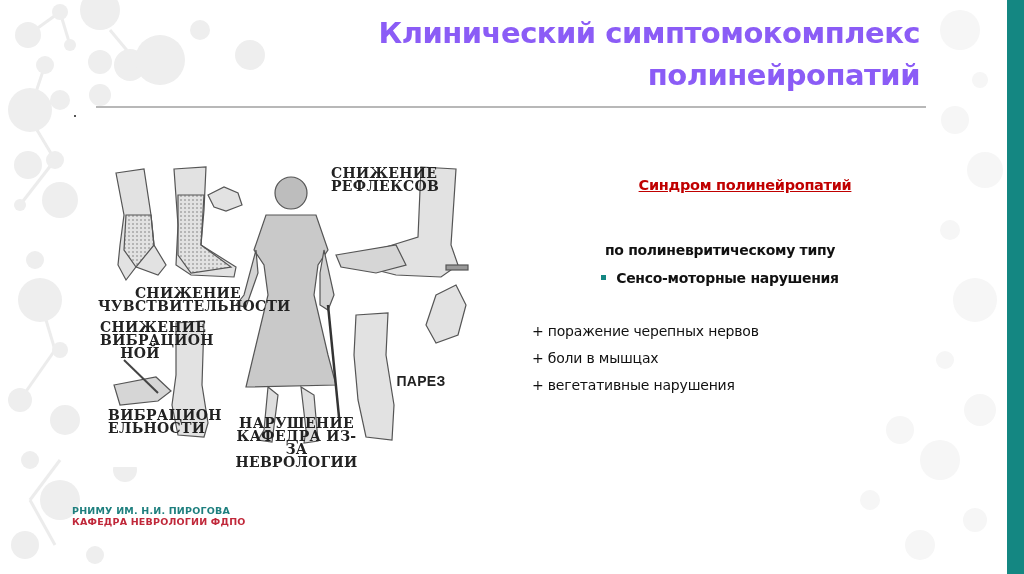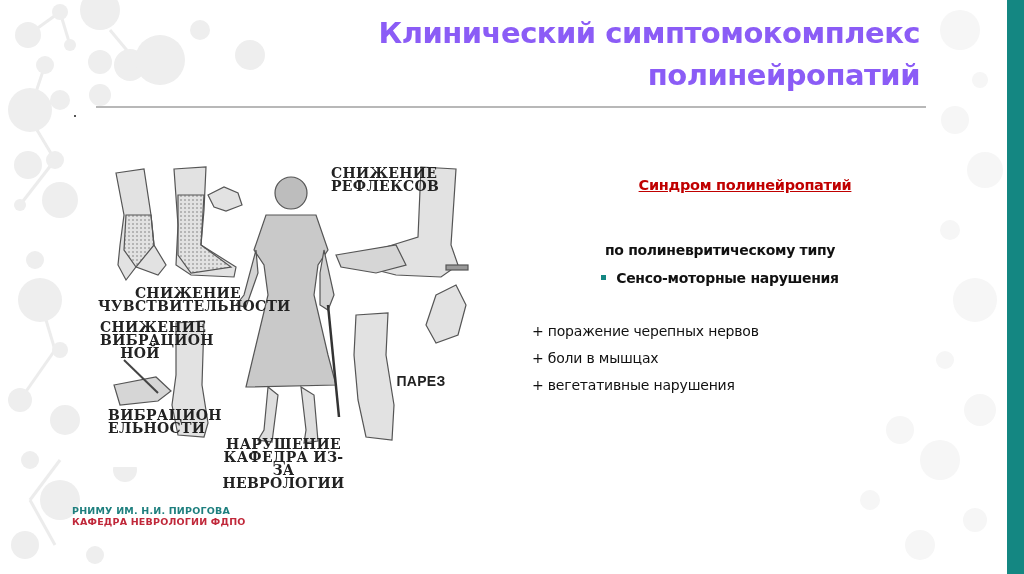--- a/index.html
+++ b/index.html
@@ -170,21 +170,21 @@
   <div class="fig-label" style="left:4px; top:166px; width:80px;">
     <span>СНИЖЕНИЕ</span>
     <span>ВИБРАЦИОН</span>
     <span>НОЙ</span>
   </div>
   <div class="fig-label" style="left:12px; top:254px; width:70px;">
     <span>ВИБРАЦИОН</span>
     <span>ЕЛЬНОСТИ</span>
   </div>
   <div class="fig-label sans" style="left:300px; top:220px; width:50px;">ПАРЕЗ</div>
-  <div class="fig-label" style="left:125px; top:262px; width:125px;margin-top:21px;">
+  <div class="fig-label" style="left:138px; top:262px; width:125px;">
     <span>НАРУШЕНИЕ</span>
     <span>КАФЕДРА ИЗ-ЗА</span>
     <span>НЕВРОЛОГИИ</span>
   </div>
 </div>
 
 <div class="content">
   <div class="subtitle">Синдром полинейропатий</div>
   <div class="bullet-line">
     <span class="bl">по полиневритическому типу</span>

